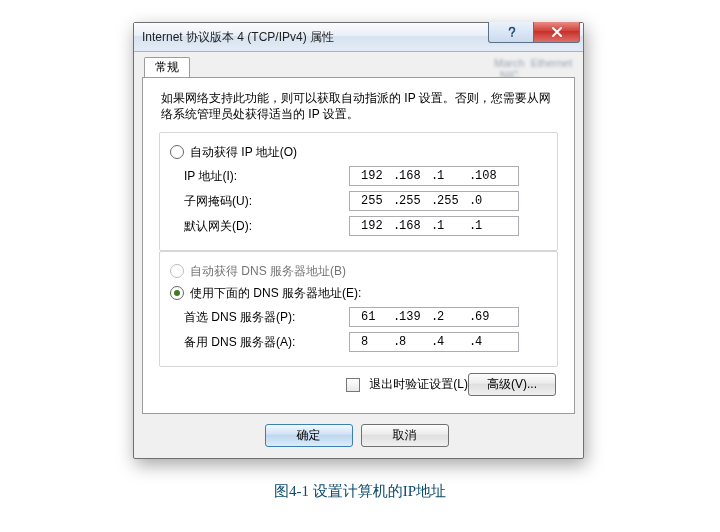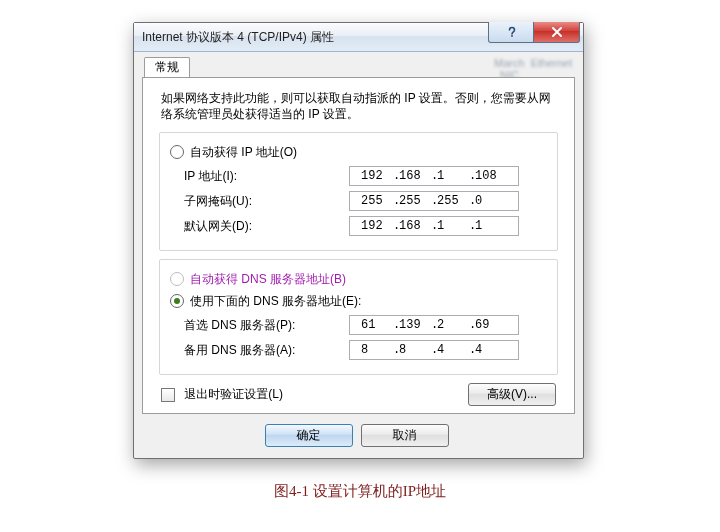--- a/index.html
+++ b/index.html
@@ -18,45 +18,45 @@
   
   .dialog-body{position:absolute;left:8px;right:8px;top:34px;bottom:8px;}
   
   .tabstrip{position:absolute;left:2px;top:0;height:21px;}
   .tab{display:inline-block;height:19px;line-height:19px;padding:0 10px;border:1px solid #9c9c9c;
     border-bottom:none;background:#fff;border-top-left-radius:2px;border-top-right-radius:2px;font-size:12px;position:relative;z-index:2;}
   .tabpanel{position:absolute;left:0;right:0;top:20px;bottom:36px;background:#fff;
     border:1px solid #9c9c9c;padding:12px 14px 10px 14px;}
   .desc{font-size:12px;line-height:16px;margin:0 4px 10px 4px;}
   
-  .group{border:1px solid #d6d6d6;border-radius:2px;margin:0 2px 8px 2px;padding:8px 10px 10px 10px;position:relative;}
+  .group{border:1px solid #d6d6d6;border-radius:2px;margin:0 2px 0 2px;padding:8px 10px 10px 10px;position:relative;}
   .radio-row{display:flex;align-items:center;height:18px;margin:2px 0 4px 0;}
   .radio{width:12px;height:12px;border:1px solid #666;border-radius:50%;margin-right:6px;background:#fff;display:inline-flex;align-items:center;justify-content:center;flex:none;}
   .radio.sel::after{content:"";width:6px;height:6px;border-radius:50%;background:#3b7d1f;}
   .radio.disabled{border-color:#bdbdbd;}
   .rlabel{font-size:12px;}
-  .rlabel.disabled{color:#a21caf;}
+  .rlabel.disabled{color:#737373;}
   .field-row{display:flex;align-items:center;height:22px;margin:3px 0;}
   .field-label{width:165px;padding-left:14px;font-size:12px;}
   .ip-input{width:168px;height:18px;border:1px solid #abadb3;background:#fff;display:flex;align-items:center;
     font-family:Consolas,"Courier New",monospace;font-size:12px;justify-content:center;letter-spacing:0px;}
   .ip-input .seg{display:inline-block;width:32px;text-align:left;}
   .ip-input .dot{display:inline-block;width:6px;text-align:center;}
   
-  .bottom-row{display:flex;align-items:center;justify-content:space-between;margin:6px 4px 0 4px;}
+  .bottom-row{display:flex;align-items:center;justify-content:flex-end;margin:6px 4px 0 4px;}
   .chk{width:12px;height:12px;border:1px solid #777;background:linear-gradient(#fff,#e9e9e9);margin-right:6px;display:inline-block;vertical-align:middle;}
   .btn{display:inline-flex;align-items:center;justify-content:center;height:21px;
     border:1px solid #707070;border-radius:3px;
     background:linear-gradient(to bottom,#fdfdfd,#ebebeb 45%,#dedede 46%,#f0f0f0);
     font-size:12px;padding:0 12px;min-width:62px;}
   
   .footer{position:absolute;left:0;right:0;bottom:0;height:30px;display:flex;justify-content:center;align-items:center;gap:8px;padding-right:4px;}
   .btn.primary{background:linear-gradient(to bottom,#f4f9ff,#cfe2f6 45%,#bcd6ef 46%,#dcebf9);border-color:#3c7fb1;}
   
-  .caption{position:absolute;left:0;right:0;top:482px;text-align:center;font-family:"SimSun","Microsoft YaHei",serif;font-size:15px;color:#7f1d1d;}
+  .caption{position:absolute;left:0;right:0;top:482px;text-align:center;font-family:"SimSun","Microsoft YaHei",serif;font-size:15px;color:#0c4a6e;}
   .blurtext{position:absolute;top:34px;left:360px;color:#9aa5b3;filter:blur(1.8px);font-size:11px;}
 </style>
 </head>
 <body>
 
 <div class="stage">
   <div class="dialog">
     <div class="titlebar">
       <span class="title">Internet 协议版本 4 (TCP/IPv4) 属性</span>
       <span class="blurtext">March &nbsp;Ethernet &nbsp;&nbsp;NIC</span>

